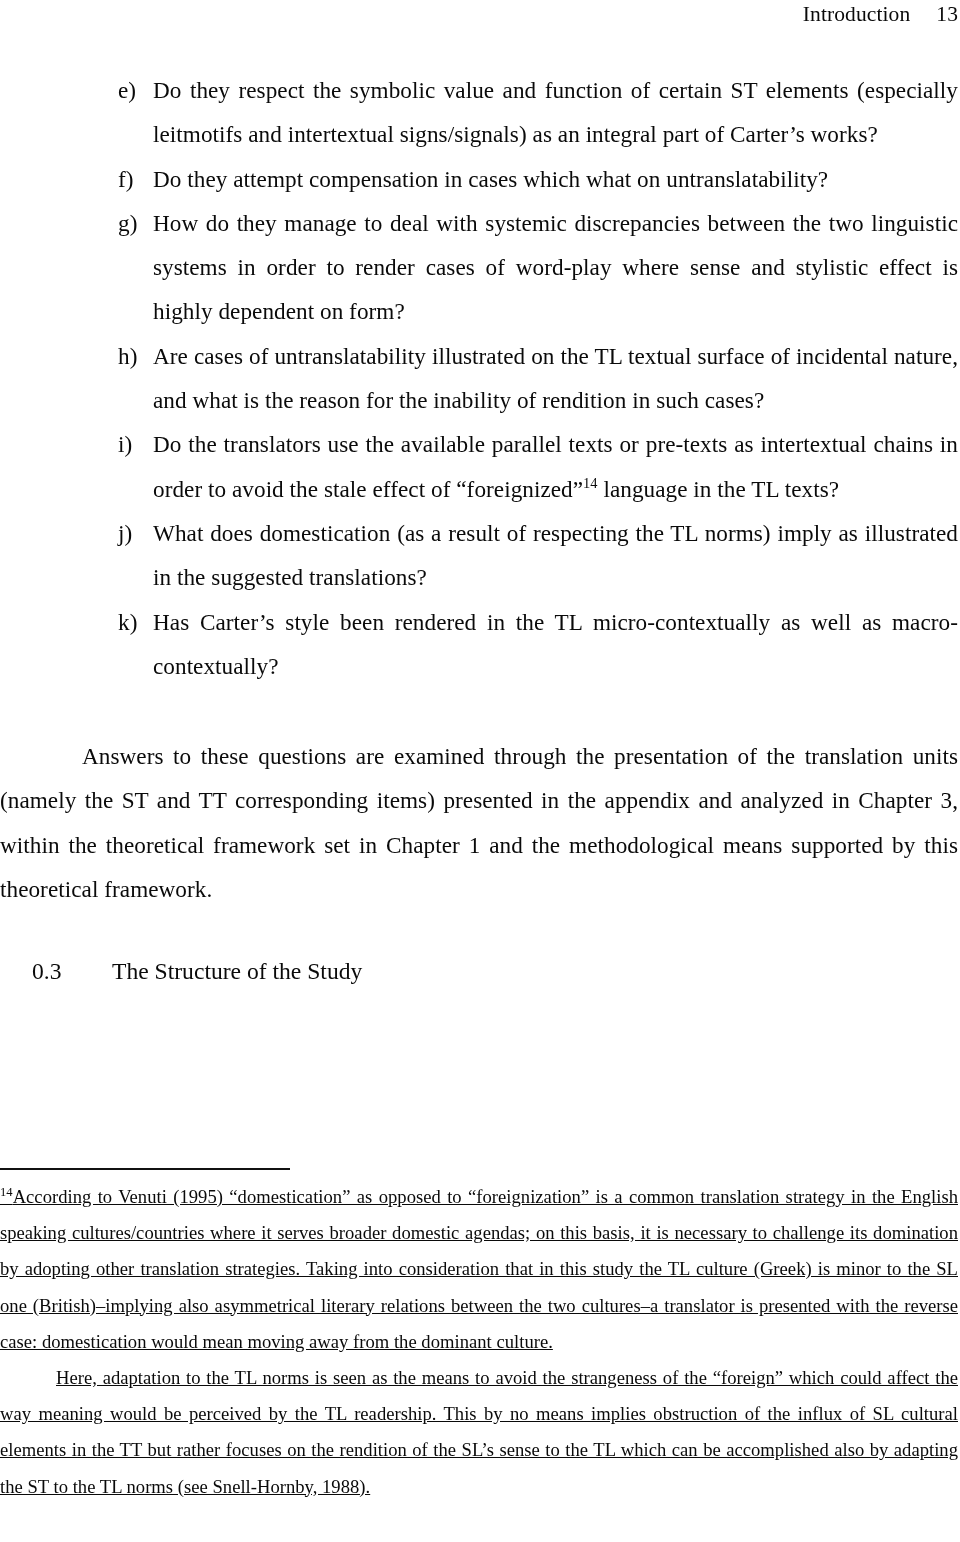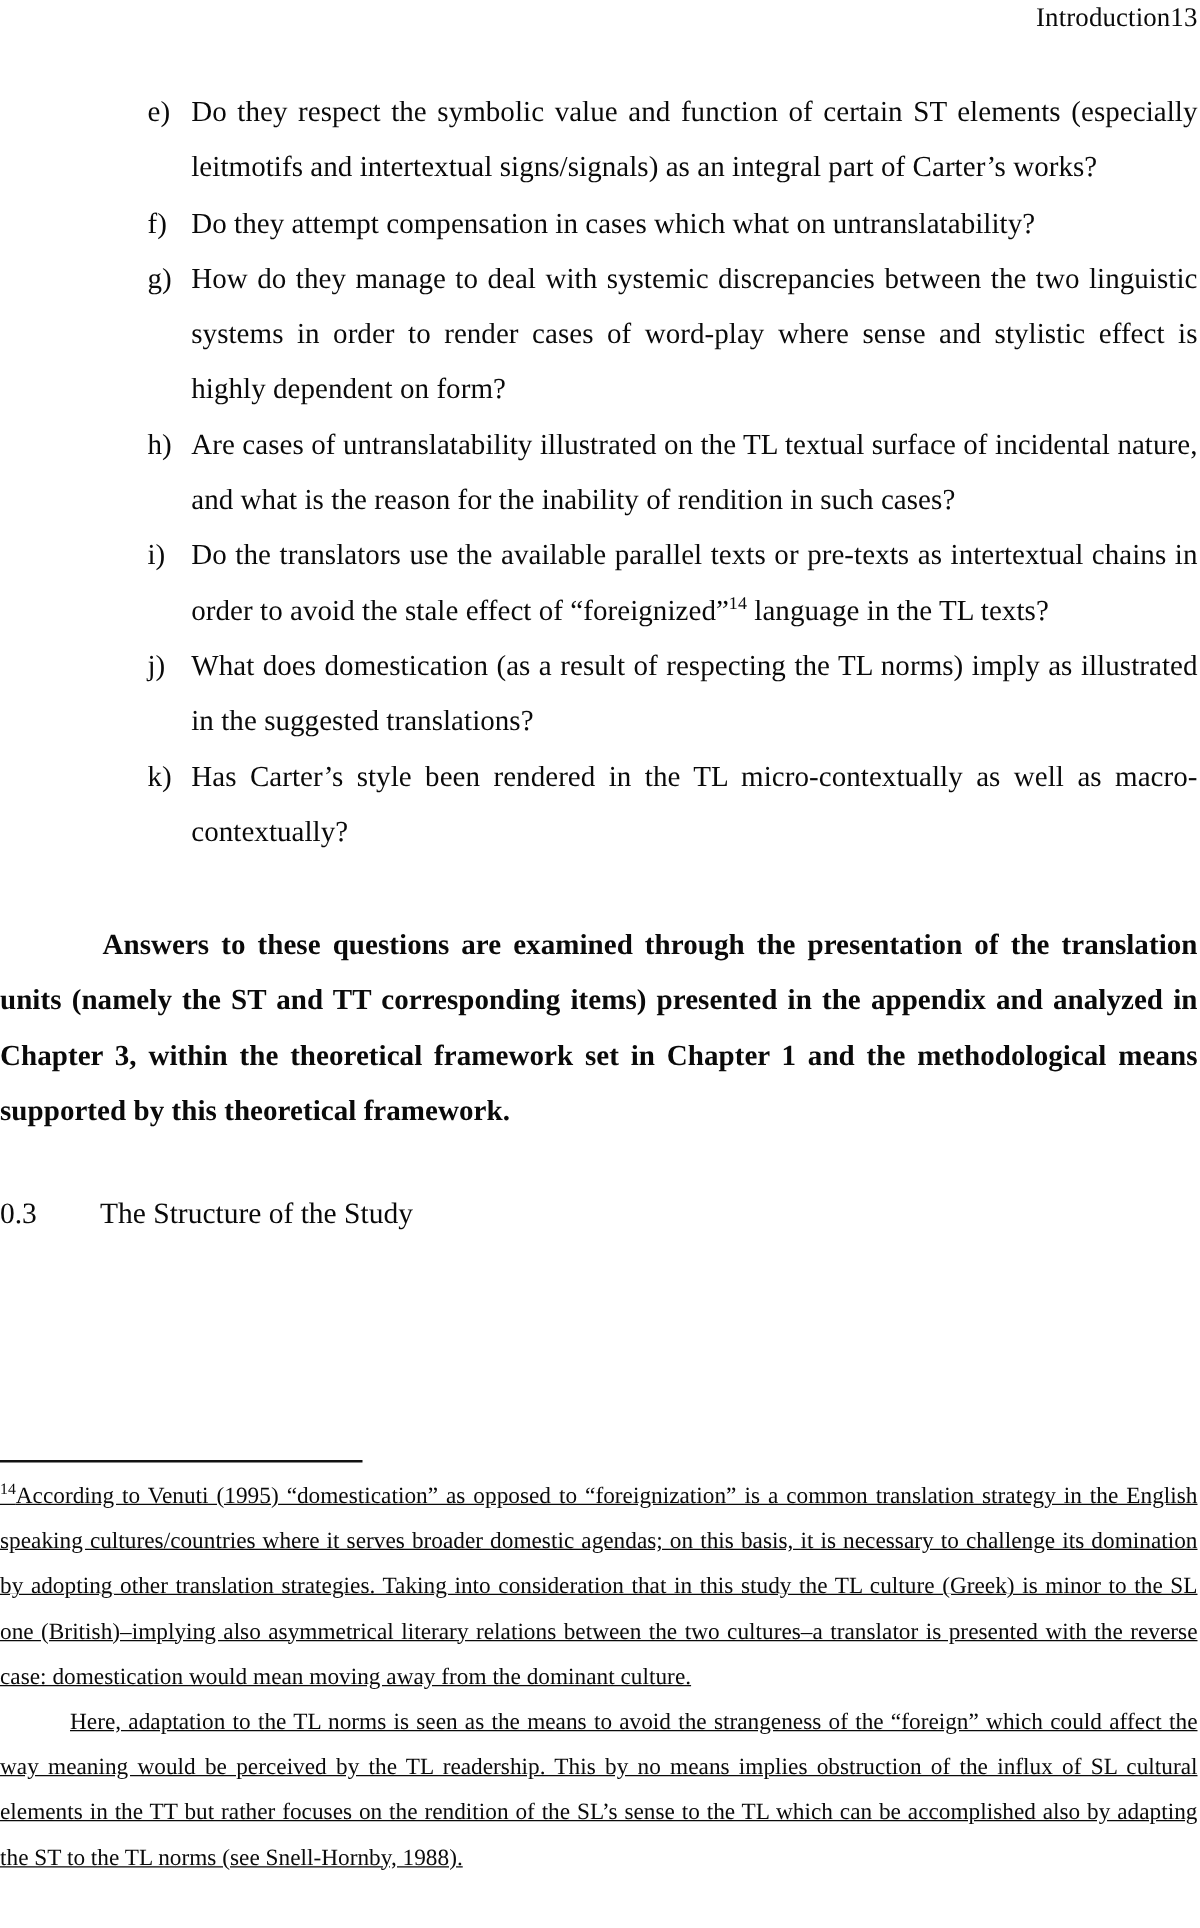--- a/index.html
+++ b/index.html
@@ -30,21 +30,21 @@
     position: absolute;
     top: 0px;
     left: 0;
     right: 2px;
     text-align: right;
     font-size: 21.5px;
     line-height: 28px;
     letter-spacing: 0.1px;
     white-space: nowrap;
   }
-  .running-head .rh-title { }
+  .running-head .rh-title { margin-right: 26px; }
 
   
   .content {
     position: absolute;
     top: 68px;
     left: 0px;
     width: 958px;
   }
 
   
@@ -77,34 +77,34 @@
 
   
   .body-para {
     font-size: 23.2px;
     line-height: 44.3px;
     text-align: justify;
     text-justify: inter-word;
     text-indent: 82px;
     margin: 46px 0 0 0;
     letter-spacing: 0.05px;
-    font-weight: bold;
   }
 
   
   .heading {
     position: relative;
     font-size: 23.6px;
     line-height: 32px;
     margin: 0;
     white-space: nowrap;
   }
   .heading .h-num {
     display: inline-block;
     width: 80px;
+    margin-left: 32px;
   }
   .h1-sec { margin-top: 44px; }
   .h2-sec { margin-top: 12px; }
   .h2-sec .h-label { letter-spacing: 1.1px; }
 
   
   .footnotes {
     position: absolute;
     left: 0px;
     top: 1168px;

